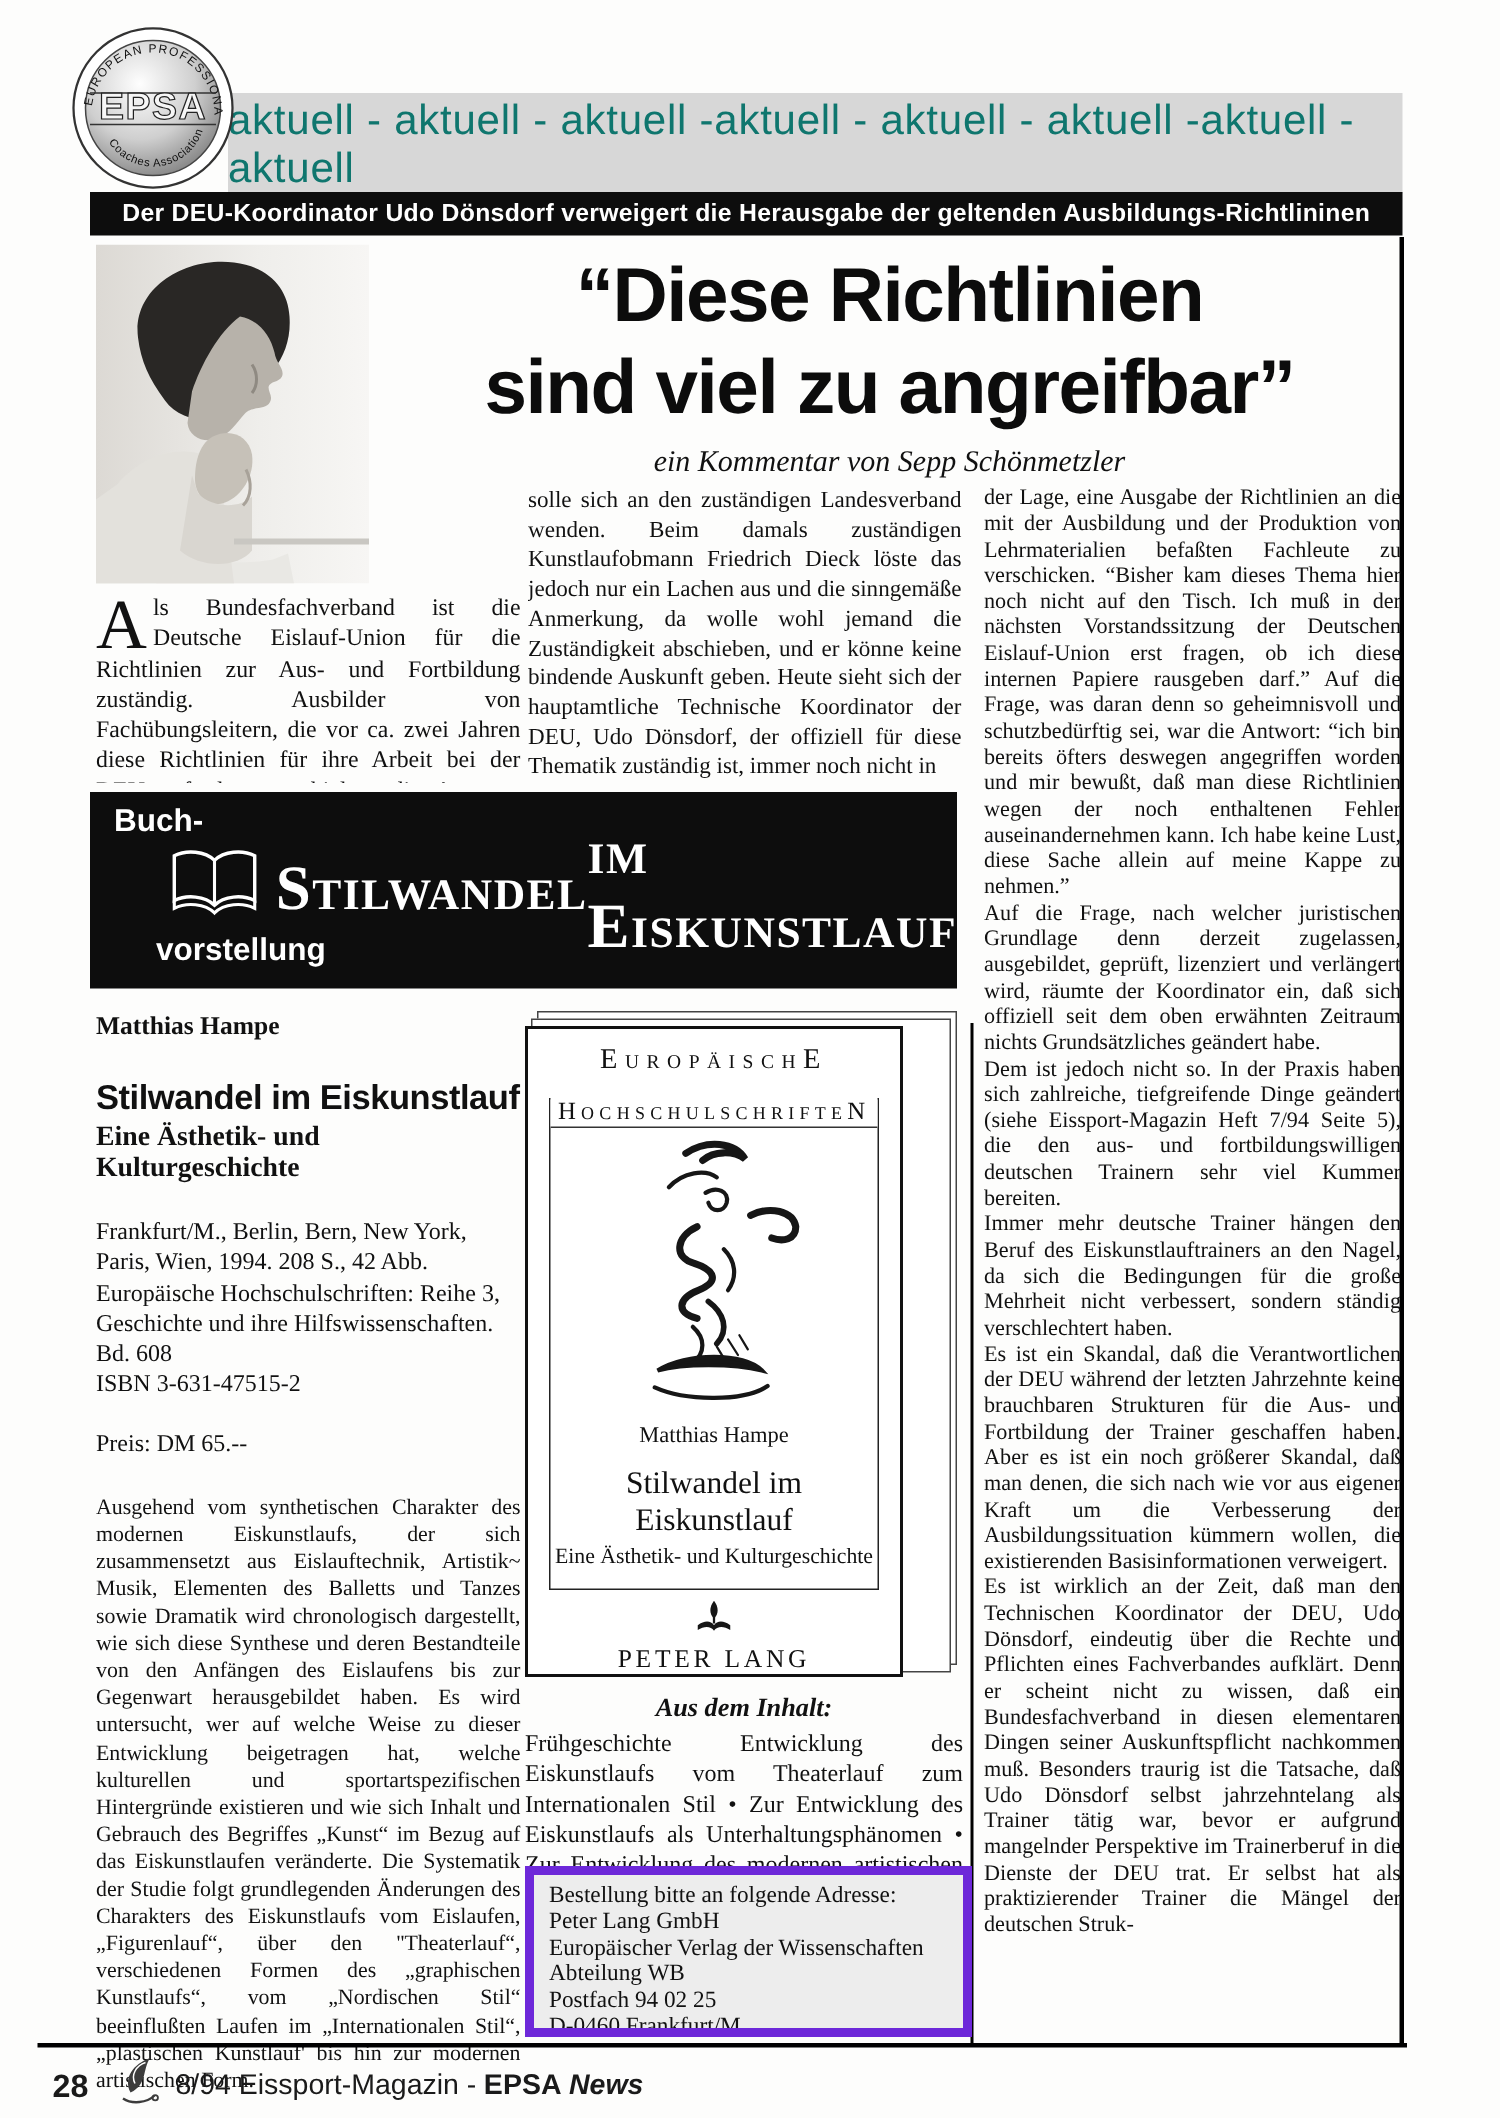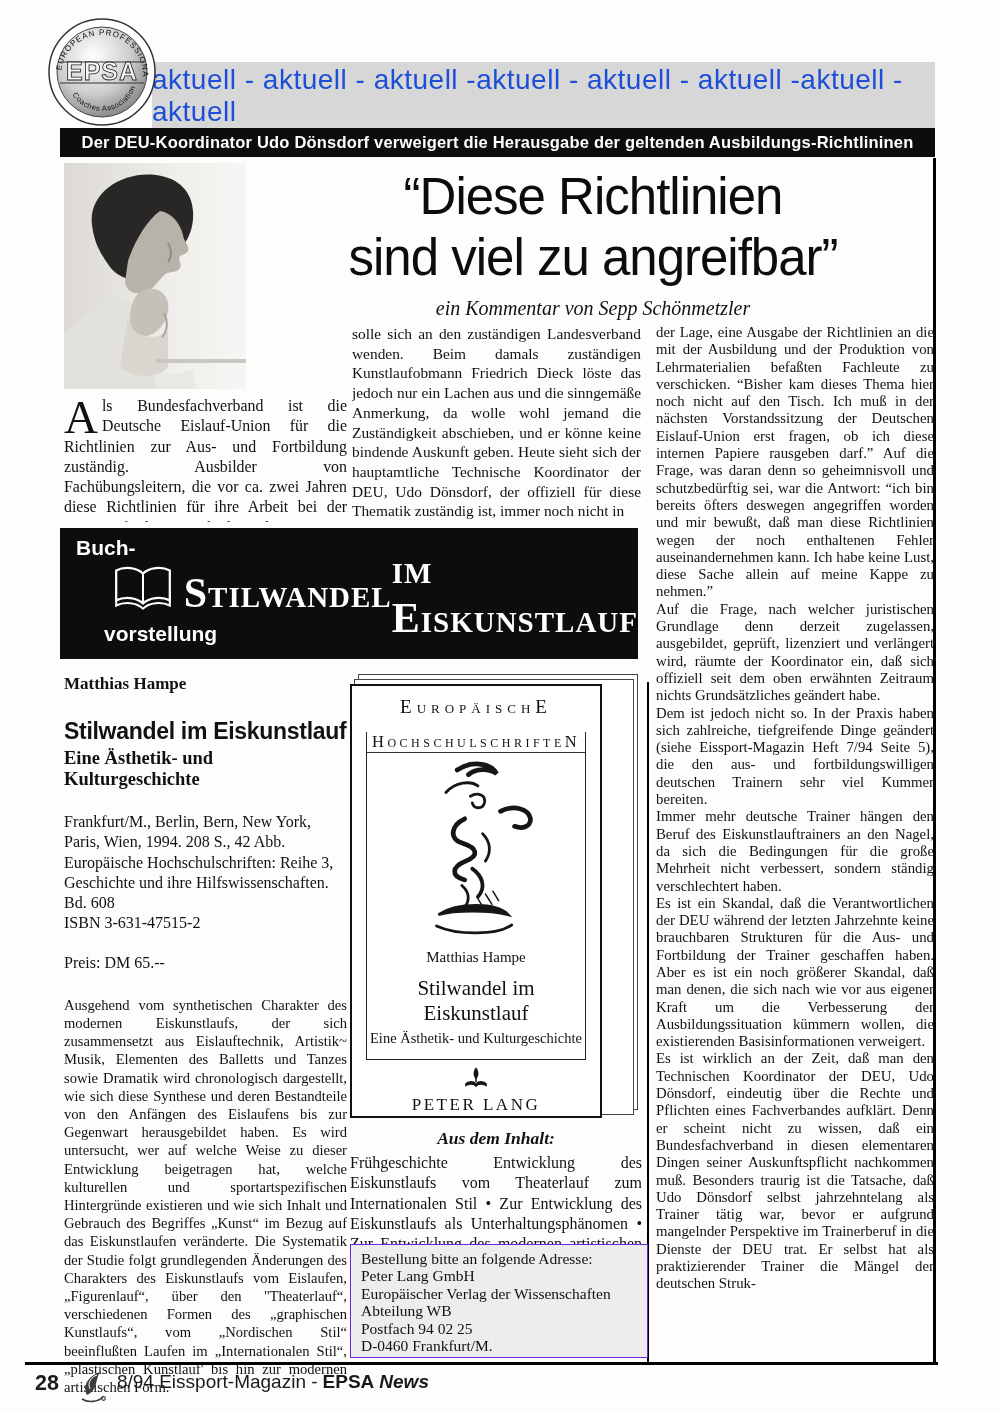--- a/index.html
+++ b/index.html
@@ -2,29 +2,29 @@
 <html><head>
 <meta charset="utf-8">
 <style>
   html,body{margin:0;padding:0;background:#ffffff;}
   #page{position:relative;width:1000px;height:1412px;background:#fdfdfc;color:#111;
         font-family:"Liberation Serif",serif;overflow:hidden;}
 
   
   .banner{position:absolute;left:152px;top:62px;width:783px;height:67px;background:#d7d7d7;
           display:flex;align-items:center;justify-content:center;
-          font-family:"Liberation Sans",sans-serif;font-size:28px;color:#1d4ed8;letter-spacing:.5px;}
+          font-family:"Liberation Sans",sans-serif;font-size:28px;color:#0f766e;letter-spacing:.5px;}
   .logo{position:absolute;left:46px;top:16px;width:112px;height:112px;z-index:5;}
   .kicker{position:absolute;left:60px;top:128px;width:875px;height:29px;background:#0d0d0d;color:#fff;
           font-family:"Liberation Sans",sans-serif;font-weight:bold;font-size:16.5px;
           display:flex;align-items:center;justify-content:center;letter-spacing:.2px;}
 
   
   .headline{position:absolute;left:250px;top:166px;width:686px;text-align:center;}
-  .headline .h1{font-family:"Liberation Sans",sans-serif;font-weight:normal;font-size:51px;
+  .headline .h1{font-family:"Liberation Sans",sans-serif;font-weight:bold;font-size:51px;
                 line-height:61px;letter-spacing:-1px;color:#0c0c0c;}
   .byline{font-style:italic;font-size:20px;margin-top:9px;}
 
   
   .photo{position:absolute;left:64px;top:163px;width:182px;height:226px;}
 
   
   .rule-right{position:absolute;left:933px;top:158px;width:2.5px;height:1204px;background:#000;}
   .rule-mid{position:absolute;left:647px;top:682px;width:2px;height:680px;background:#000;}
   .footer-rule{position:absolute;left:25px;top:1362px;width:913px;height:2.5px;background:#000;}
@@ -68,25 +68,25 @@
   .c-author{font-size:15px;margin-top:4px;}
   .c-title{font-size:21px;margin-top:10px;}
   .c-subtitle{font-size:14.5px;margin-top:4px;padding-bottom:12px;}
   .c-logo{margin-top:6px;}
   .c-pub{font-size:17px;letter-spacing:2.5px;margin-top:1px;}
 
   
   .inhalt{position:absolute;left:350px;top:1128px;width:292px;}
   .inhalt-h{font-weight:bold;font-style:italic;font-size:17.5px;text-align:center;}
   .inhalt-b{font-size:16px;line-height:20.3px;text-align:justify;margin-top:4px;}
-  .orderbox{position:absolute;left:350px;top:1244px;width:298px;height:114px;border:1px solid #6d28d9;background:#ededed;
+  .orderbox{position:absolute;left:350px;top:1244px;width:298px;height:114px;border:6px solid #6d28d9;background:#ededed;
             padding:5px 10px;box-sizing:border-box;font-size:15.5px;line-height:17.4px;overflow:hidden;}
 
   
-  .footer{position:absolute;left:35px;top:1371px;display:flex;
+  .footer{position:absolute;left:35px;top:1371px;display:flex;align-items:center;
           font-family:"Liberation Sans",sans-serif;font-size:19px;color:#1a1a1a;}
   .pageno{font-weight:bold;font-size:21.5px;}
   .f-icon{margin:0 10px 0 18px;}
   .f-brand{font-weight:bold;margin-left:5px;}
   .f-news{font-weight:bold;font-style:italic;margin-left:5px;}
 </style>
 </head>
 <body>
 
 <div id="page">

